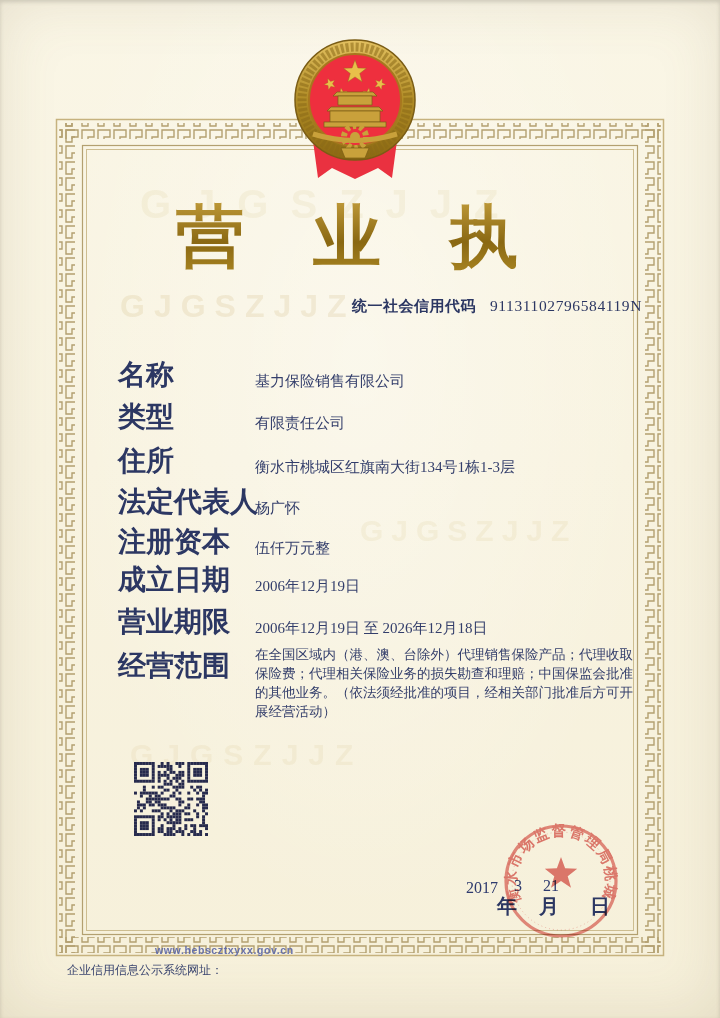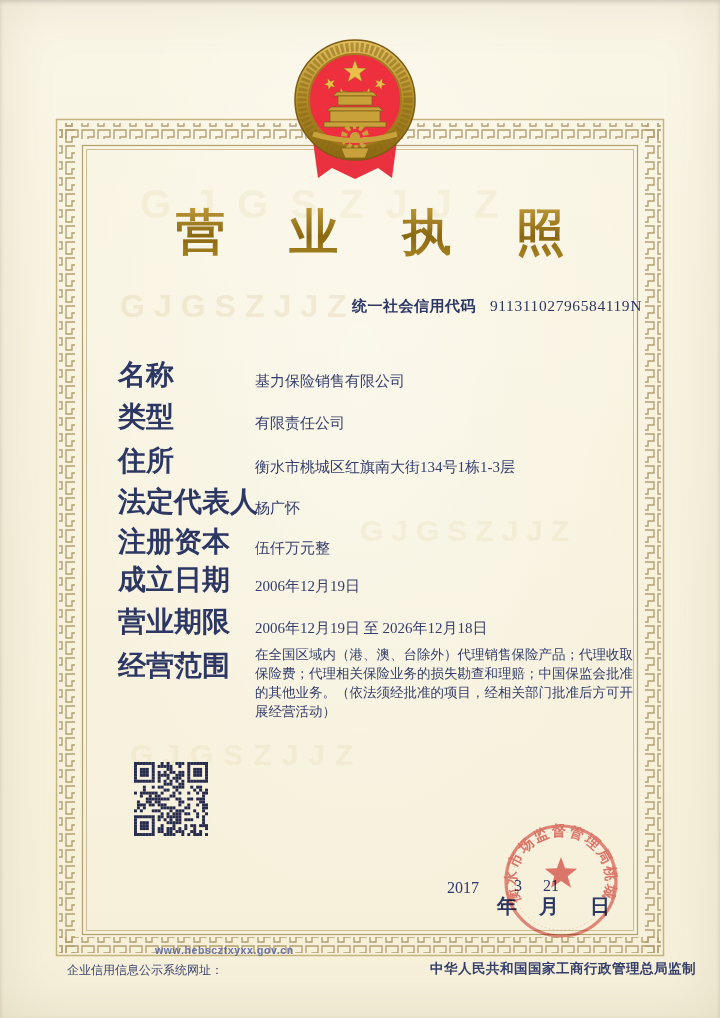--- a/index.html
+++ b/index.html
@@ -10,25 +10,25 @@
       linear-gradient(180deg,#faf6e6 0%,#f8f3e0 45%,#f6f0da 100%);
     box-shadow: inset 0 0 60px rgba(120,100,60,.14), inset 0 2px 4px rgba(0,0,0,.15);
     overflow:hidden;
     font-family:"Liberation Sans",sans-serif;
     color:#2e3a67;
   }
   .abs{position:absolute;}
   
   .license-title{
     left:150px;top:192px;width:430px;text-align:center;
-    font-size:49px;font-weight:bold;letter-spacing:26px;text-indent:26px;
+    font-size:68px;font-weight:bold;letter-spacing:26px;text-indent:26px;
     background:linear-gradient(180deg,#c9a340 0%,#8a6812 55%,#b08c26 100%);
     -webkit-background-clip:text;background-clip:text;color:transparent;
     font-family:"Liberation Serif",serif;
-    text-shadow:none;white-space:nowrap;margin-top:8px;
+    text-shadow:none;white-space:nowrap;
   }
   
   .code-label{left:352px;top:297px;font-size:15px;font-weight:bold;letter-spacing:.5px;color:#2c3763;}
   .code-value{left:490px;top:297px;font-size:15.5px;font-family:"Liberation Serif",serif;letter-spacing:.6px;color:#2c3763;}
   
   .row{position:absolute;left:118px;width:520px;}
   .row-label{
     position:absolute;left:0;top:4px;width:122px;
     font-size:28px;font-weight:bold;color:#2c3763;
     text-align:justify;text-align-last:justify;white-space:nowrap;
@@ -477,35 +477,34 @@
       <rect x="35.52" y="71.04" width="2.96" height="2.96" fill="#262a4d"></rect>
       <rect x="38.48" y="71.04" width="2.96" height="2.96" fill="#262a4d"></rect>
       <rect x="47.36" y="71.04" width="2.96" height="2.96" fill="#262a4d"></rect>
       <rect x="53.28" y="71.04" width="2.96" height="2.96" fill="#262a4d"></rect>
       <rect x="59.20" y="71.04" width="2.96" height="2.96" fill="#262a4d"></rect>
       <rect x="62.16" y="71.04" width="2.96" height="2.96" fill="#262a4d"></rect>
       <rect x="65.12" y="71.04" width="2.96" height="2.96" fill="#262a4d"></rect>
       <rect x="71.04" y="71.04" width="2.96" height="2.96" fill="#262a4d"></rect>
     </svg>
 
-  <span class="abs reg-digit" style="left:447px;top:879px">2017</span>
+  <span class="abs reg-digit" style="left:466px;top:879px">2017</span>
   <span class="abs reg-digit" style="left:514px;top:877px">3</span>
   <span class="abs reg-digit" style="left:543px;top:877px">21</span>
   <span class="abs reg-char" style="left:497px;top:893px">年</span>
   <span class="abs reg-char" style="left:539px;top:893px">月</span>
   <span class="abs reg-char" style="left:590px;top:893px">日</span>
 
   <svg class="abs seal-wrap" width="132" height="126" viewBox="0 0 132 126">
     <defs>
       <path id="sealArc" d="M 27,87 A 45,45 0 1 1 105,87" fill="none"></path>
     </defs>
     <circle cx="66" cy="65" r="55" fill="none" stroke="#df6a66" stroke-width="3.2" opacity=".9"></circle>
     <text font-size="14.5" fill="#dd6662" font-weight="bold" letter-spacing="2" font-family="Liberation Serif,serif">
       <textPath href="#sealArc" startOffset="2">衡水市场监督管理局桃城区分局</textPath>
     </text>
     <path d="M0,-17 L4.1,-5.7 L16.2,-5.3 L6.7,2.2 L10,13.8 L0,7 L-10,13.8 L-6.7,2.2 L-16.2,-5.3 L-4.1,-5.7 Z" transform="translate(66,58)" fill="#dd6662"></path>
     <circle cx="66" cy="65" r="49" fill="none" stroke="#e9928f" stroke-width=".8" stroke-dasharray="1,3" opacity=".8"></circle>
   </svg>
 
   <div class="abs footer-url">www.hebscztxyxx.gov.cn</div>
   <div class="abs footer-left">企业信用信息公示系统网址：</div>
-  <div class="abs footer-right">中华人民共和国国家工商行政管理总局监制</div>
 </div>
 
 </body></html>

